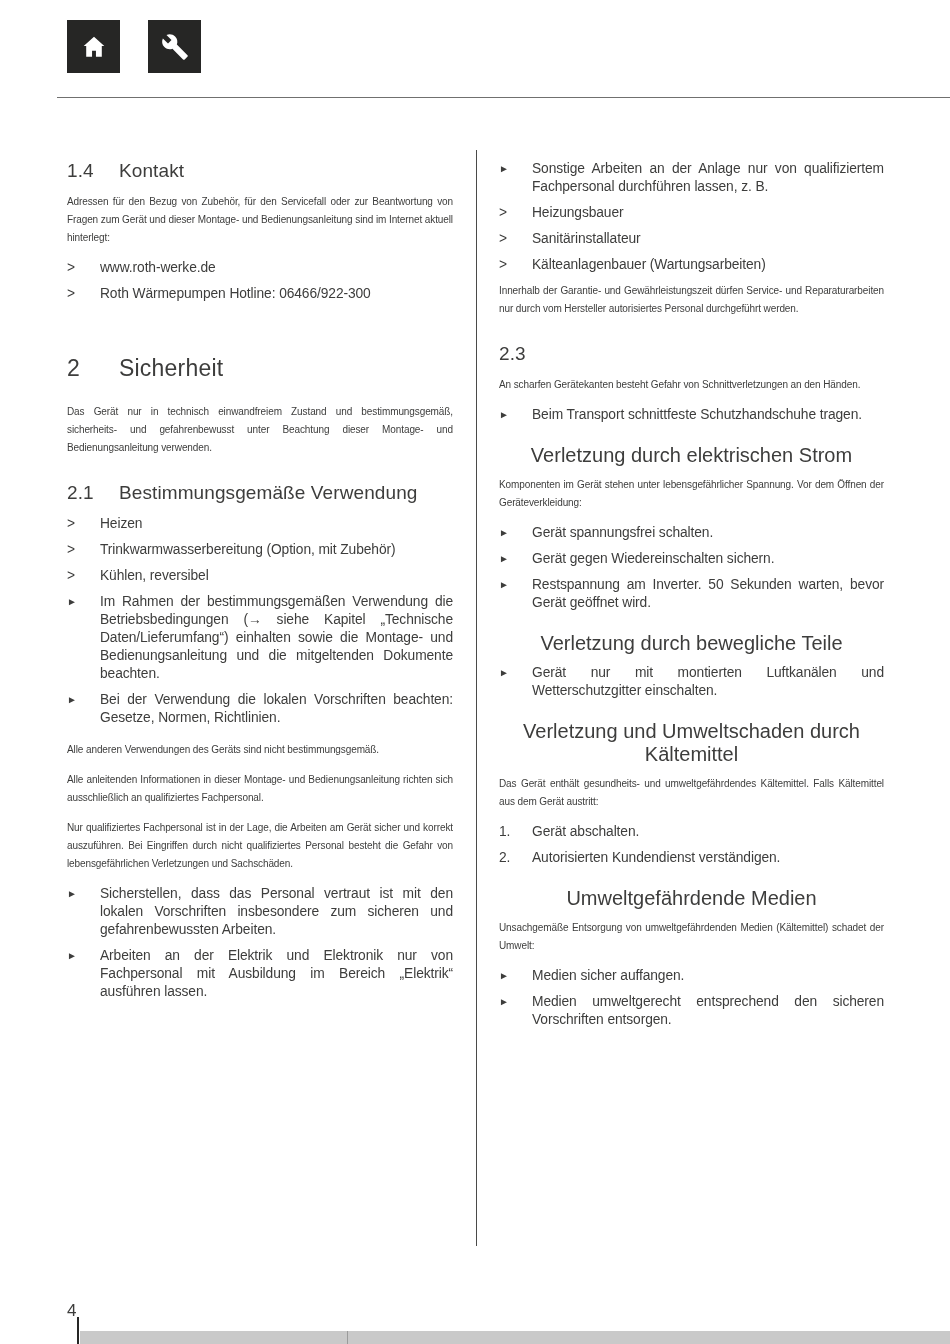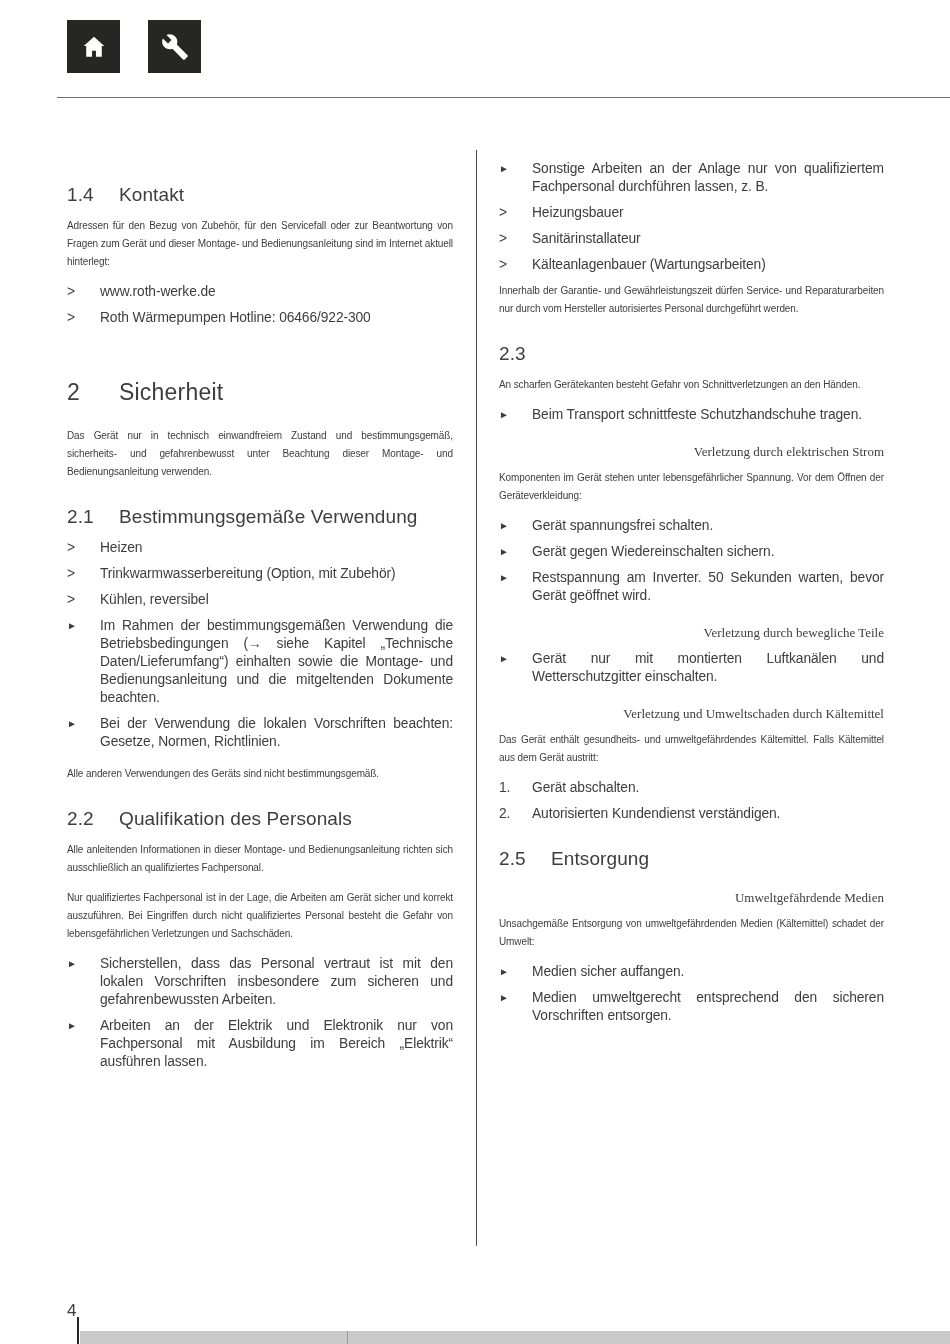--- a/index.html
+++ b/index.html
@@ -13,27 +13,27 @@
   }
   .toolbar { position:absolute; top:20px; left:67px; display:flex; gap:28px; }
   .icon-btn {
     width:53px; height:53px; background:#262625; border:none;
     display:flex; align-items:center; justify-content:center; cursor:pointer;
   }
   .icon-btn svg { display:block; }
   .header-rule { position:absolute; top:97px; left:57px; right:0; height:1px; background:#70706f; }
 
   .col { position:absolute; top:160px; text-align:justify; }
-  .col-left  { left:67px;  width:386px;margin-top:24px; }
+  .col-left  { left:67px;  width:386px; }
   .col-right { left:499px; width:385px; }
   .column-divider { position:absolute; top:150px; left:476px; width:1px; height:1096px; background:#4a4a49; }
 
   .h-chapter { display:flex; font-weight:400; font-size:23px; color:#3d3d3c; margin:52px 0 21px; letter-spacing:.2px; }
   .h-section { display:flex; font-weight:400; font-size:19px; color:#3d3d3c; margin:25px 0 11px; letter-spacing:.1px; }
-  .h-sub     { font-weight:400; font-size:13px; color:#3d3d3c; margin:20px 0 9px; text-align:right;font-family:Liberation Serif, serif; }
+  .h-sub     { font-weight:400; font-size:20px; color:#3d3d3c; margin:20px 0 9px; text-align:center; }
   .h-num { flex:0 0 52px; }
   .col > :first-child { margin-top:0; }
 
   p.body { font-size:10px; line-height:18px; margin:0 0 12px; letter-spacing:-0.1px; }
   .mt-lg { margin-top:26px; }
 
   .li { display:flex; font-size:13.8px; line-height:18px; margin:0 0 8px; letter-spacing:-0.1px; }
   .li .marker { flex:0 0 33px; text-align:left; }
   .li .marker.arrow { font-size:10px; line-height:18px; }
   .li .li-text { flex:1 1 auto; text-align:justify; }
@@ -110,24 +110,20 @@
   <div class="li">
     <span class="marker arrow">►</span>
     <span class="li-text">Im Rahmen der bestimmungsgemäßen Verwendung die Betriebsbedingungen (→  siehe Kapitel „Technische Daten/Lieferumfang“) einhalten sowie die Montage- und Bedienungsanleitung und die mitgeltenden Dokumente beachten.</span>
   </div>
   <div class="li list-gap">
     <span class="marker arrow">►</span>
     <span class="li-text">Bei der Verwendung die lokalen Vorschriften beachten: Gesetze, Normen, Richtlinien.</span>
   </div>
   <p class="body">Alle anderen Verwendungen des Geräts sind nicht bestimmungsgemäß.</p>
 
-  <h2 class="h-section">
-    <span class="h-num">2.2</span>
-    <span>Qualifikation des Personals</span>
-  </h2>
   <p class="body">Alle anleitenden Informationen in dieser Montage- und Bedienungsanleitung richten sich ausschließlich an qualifiziertes Fachpersonal.</p>
   <p class="body">Nur qualifiziertes Fachpersonal ist in der Lage, die Arbeiten am Gerät sicher und korrekt auszuführen. Bei Eingriffen durch nicht qualifiziertes Personal besteht die Gefahr von lebensgefährlichen Verletzungen und Sachschäden.</p>
   <div class="li">
     <span class="marker arrow">►</span>
     <span class="li-text">Sicherstellen, dass das Personal vertraut ist mit den lokalen Vorschriften insbesondere zum sicheren und gefahrenbewussten Arbeiten.</span>
   </div>
   <div class="li">
     <span class="marker arrow">►</span>
     <span class="li-text">Arbeiten an der Elektrik und Elektronik nur von Fachpersonal mit Ausbildung im Bereich „Elektrik“ ausführen lassen.</span>
   </div>
@@ -188,24 +184,20 @@
   <p class="body">Das Gerät enthält gesundheits- und umweltgefährdendes Kältemittel. Falls Kältemittel aus dem Gerät austritt:</p>
   <div class="li">
     <span class="marker">1.</span>
     <span class="li-text">Gerät abschalten.</span>
   </div>
   <div class="li">
     <span class="marker">2.</span>
     <span class="li-text">Autorisierten Kundendienst verständigen.</span>
   </div>
 
-  <h2 class="h-section">
-    <span class="h-num">2.5</span>
-    <span>Entsorgung</span>
-  </h2>
   <h3 class="h-sub">Umweltgefährdende Medien</h3>
   <p class="body">Unsachgemäße Entsorgung von umweltgefährdenden Medien (Kältemittel) schadet der Umwelt:</p>
   <div class="li">
     <span class="marker arrow">►</span>
     <span class="li-text">Medien sicher auffangen.</span>
   </div>
   <div class="li">
     <span class="marker arrow">►</span>
     <span class="li-text">Medien umweltgerecht entsprechend den sicheren Vorschriften entsorgen.</span>
   </div>

